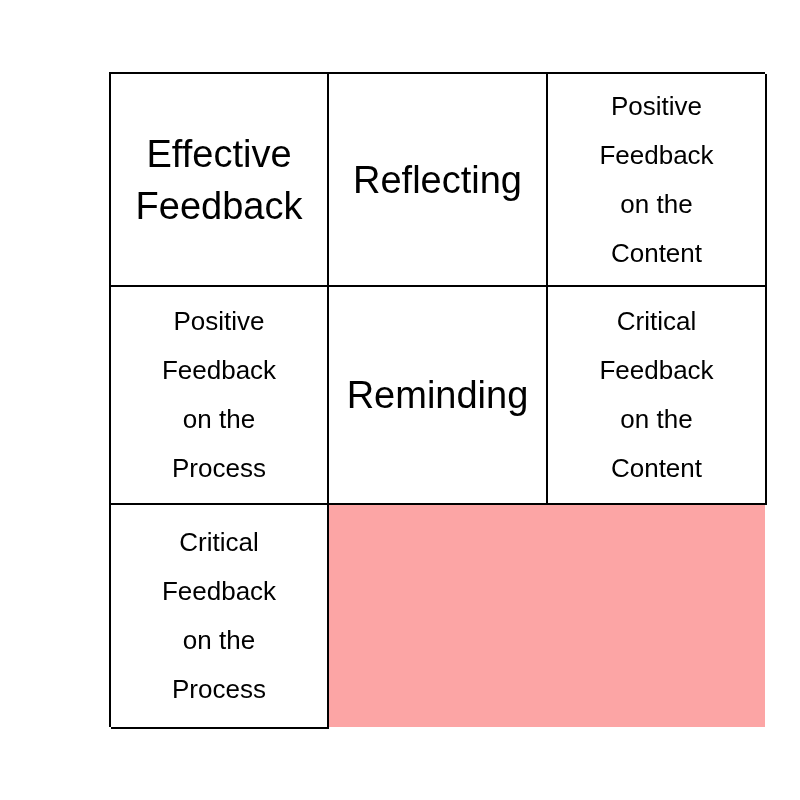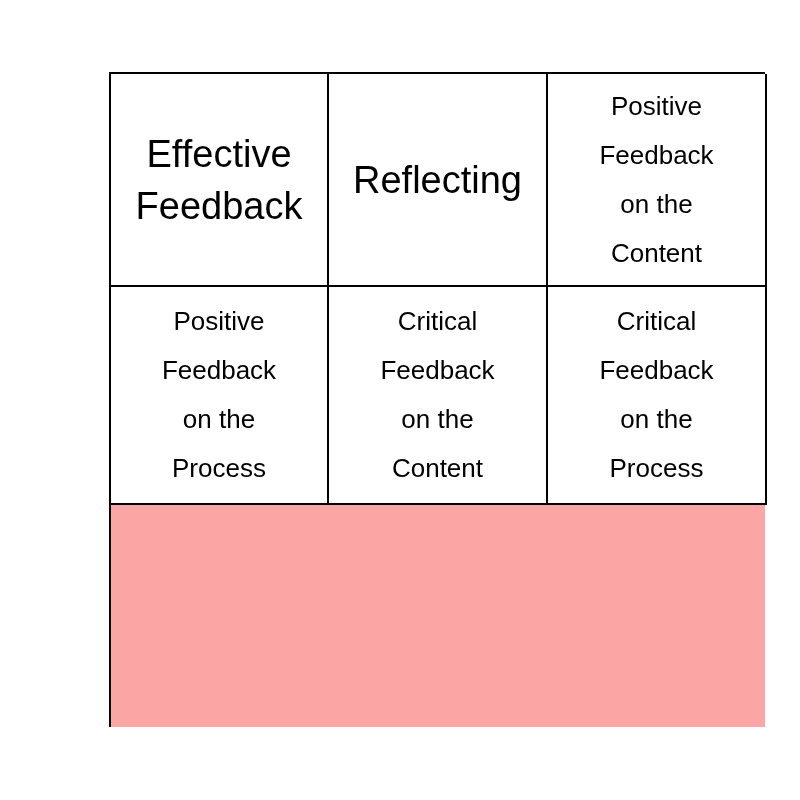--- a/index.html
+++ b/index.html
@@ -85,20 +85,23 @@
 Content</span>
   </div>
 
   <div class="bingo-cell">
     <span class="cell-text">Positive
 Feedback
 on the
 Process</span>
   </div>
 
+  <div class="bingo-cell short">
+    <span class="cell-text">Reminding</span>
+  </div>
 
   <div class="bingo-cell">
     <span class="cell-text">Critical
 Feedback
 on the
 Content</span>
   </div>
 
   <div class="bingo-cell">
     <span class="cell-text">Critical

